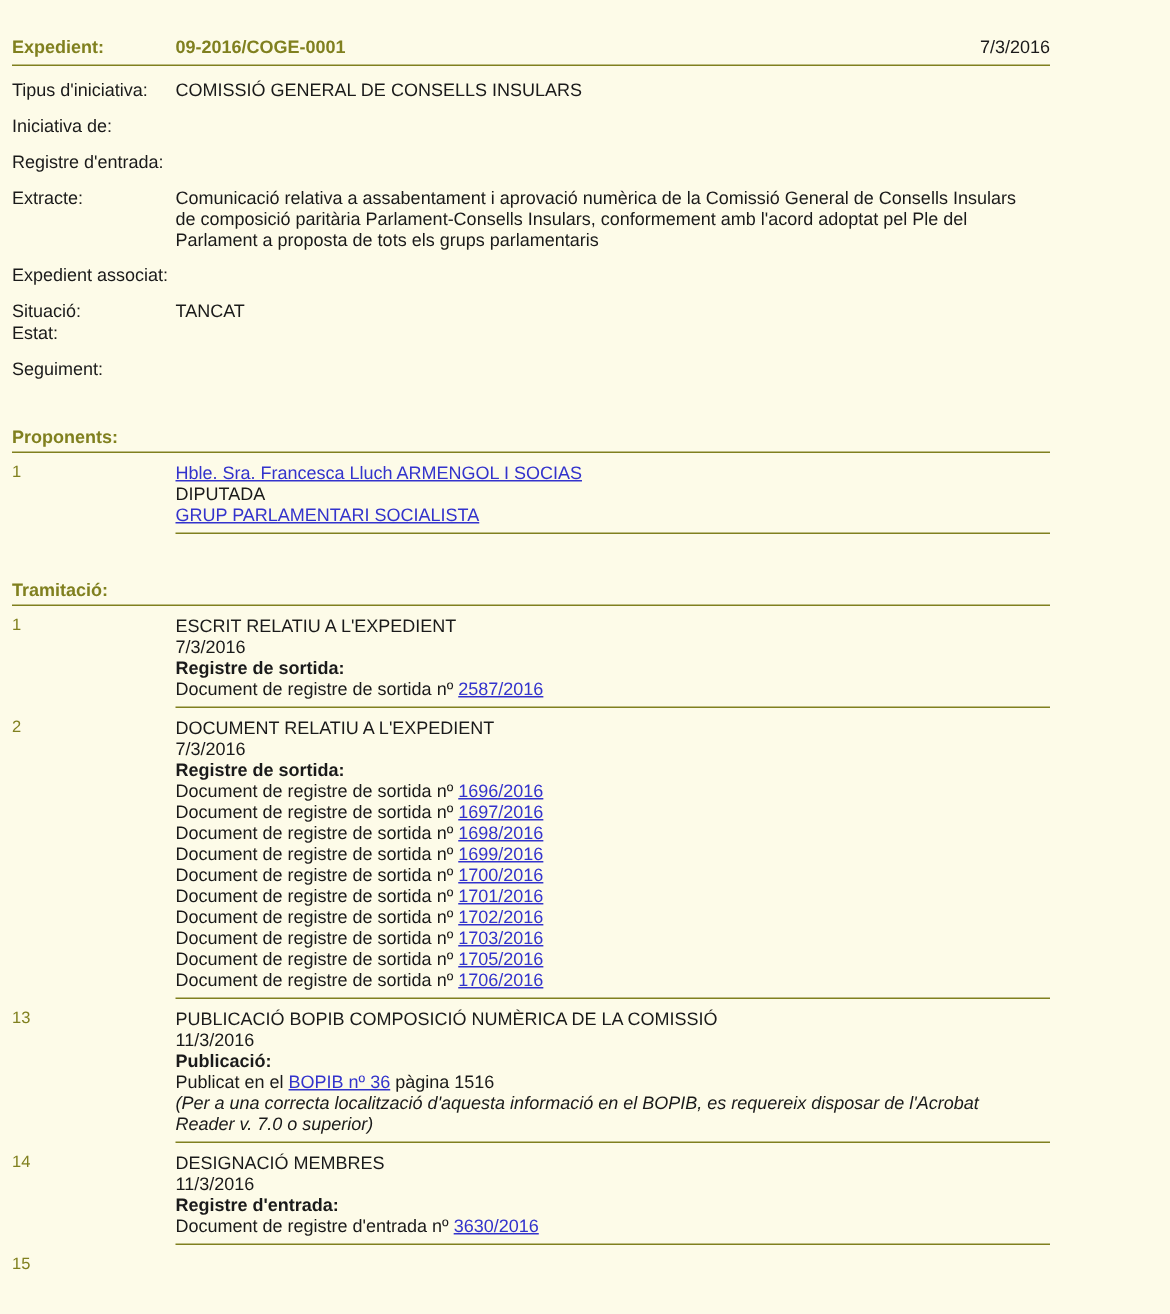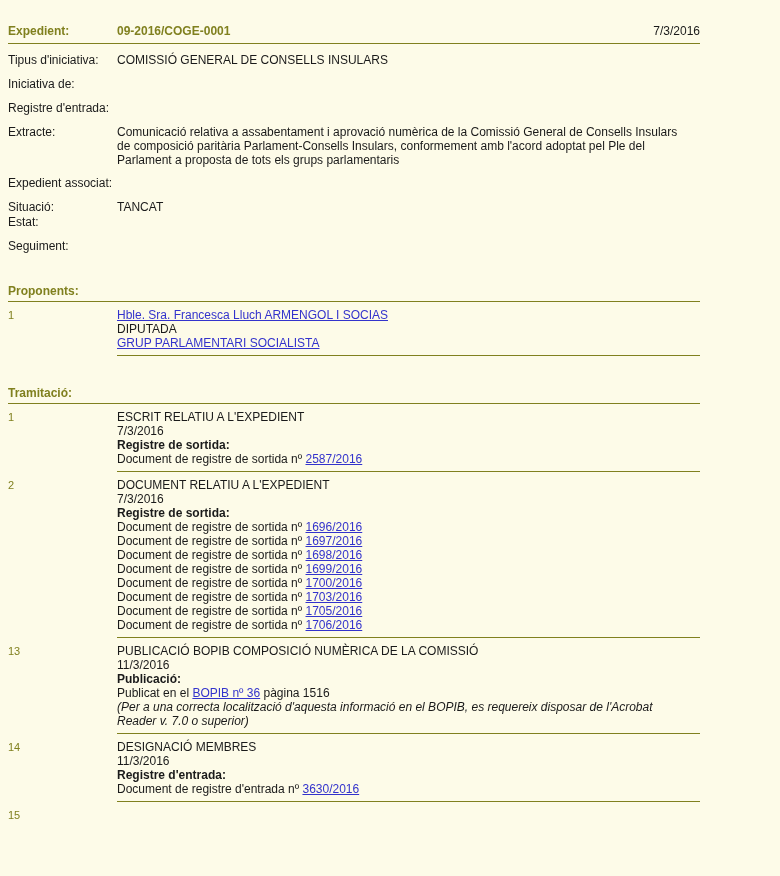--- a/index.html
+++ b/index.html
@@ -231,20 +231,22 @@
     <span class="num">2</span>
     <span class="body">
       <div class="ln">DOCUMENT RELATIU A L'EXPEDIENT</div>
       <div class="ln">7/3/2016</div>
       <div class="ln bold">Registre de sortida:</div>
       <div class="ln"><span>Document de registre de sortida nº</span> <span class="lk">1696/2016</span></div>
       <div class="ln"><span>Document de registre de sortida nº</span> <span class="lk">1697/2016</span></div>
       <div class="ln"><span>Document de registre de sortida nº</span> <span class="lk">1698/2016</span></div>
       <div class="ln"><span>Document de registre de sortida nº</span> <span class="lk">1699/2016</span></div>
       <div class="ln"><span>Document de registre de sortida nº</span> <span class="lk">1700/2016</span></div>
+      <div class="ln"><span>Document de registre de sortida nº</span> <span class="lk">1701/2016</span></div>
+      <div class="ln"><span>Document de registre de sortida nº</span> <span class="lk">1702/2016</span></div>
       <div class="ln"><span>Document de registre de sortida nº</span> <span class="lk">1703/2016</span></div>
       <div class="ln"><span>Document de registre de sortida nº</span> <span class="lk">1705/2016</span></div>
       <div class="ln"><span>Document de registre de sortida nº</span> <span class="lk">1706/2016</span></div>
     </span>
   </div>
   <div class="rule-indent"></div>
 
   <div class="item">
     <span class="num">13</span>
     <span class="body">

